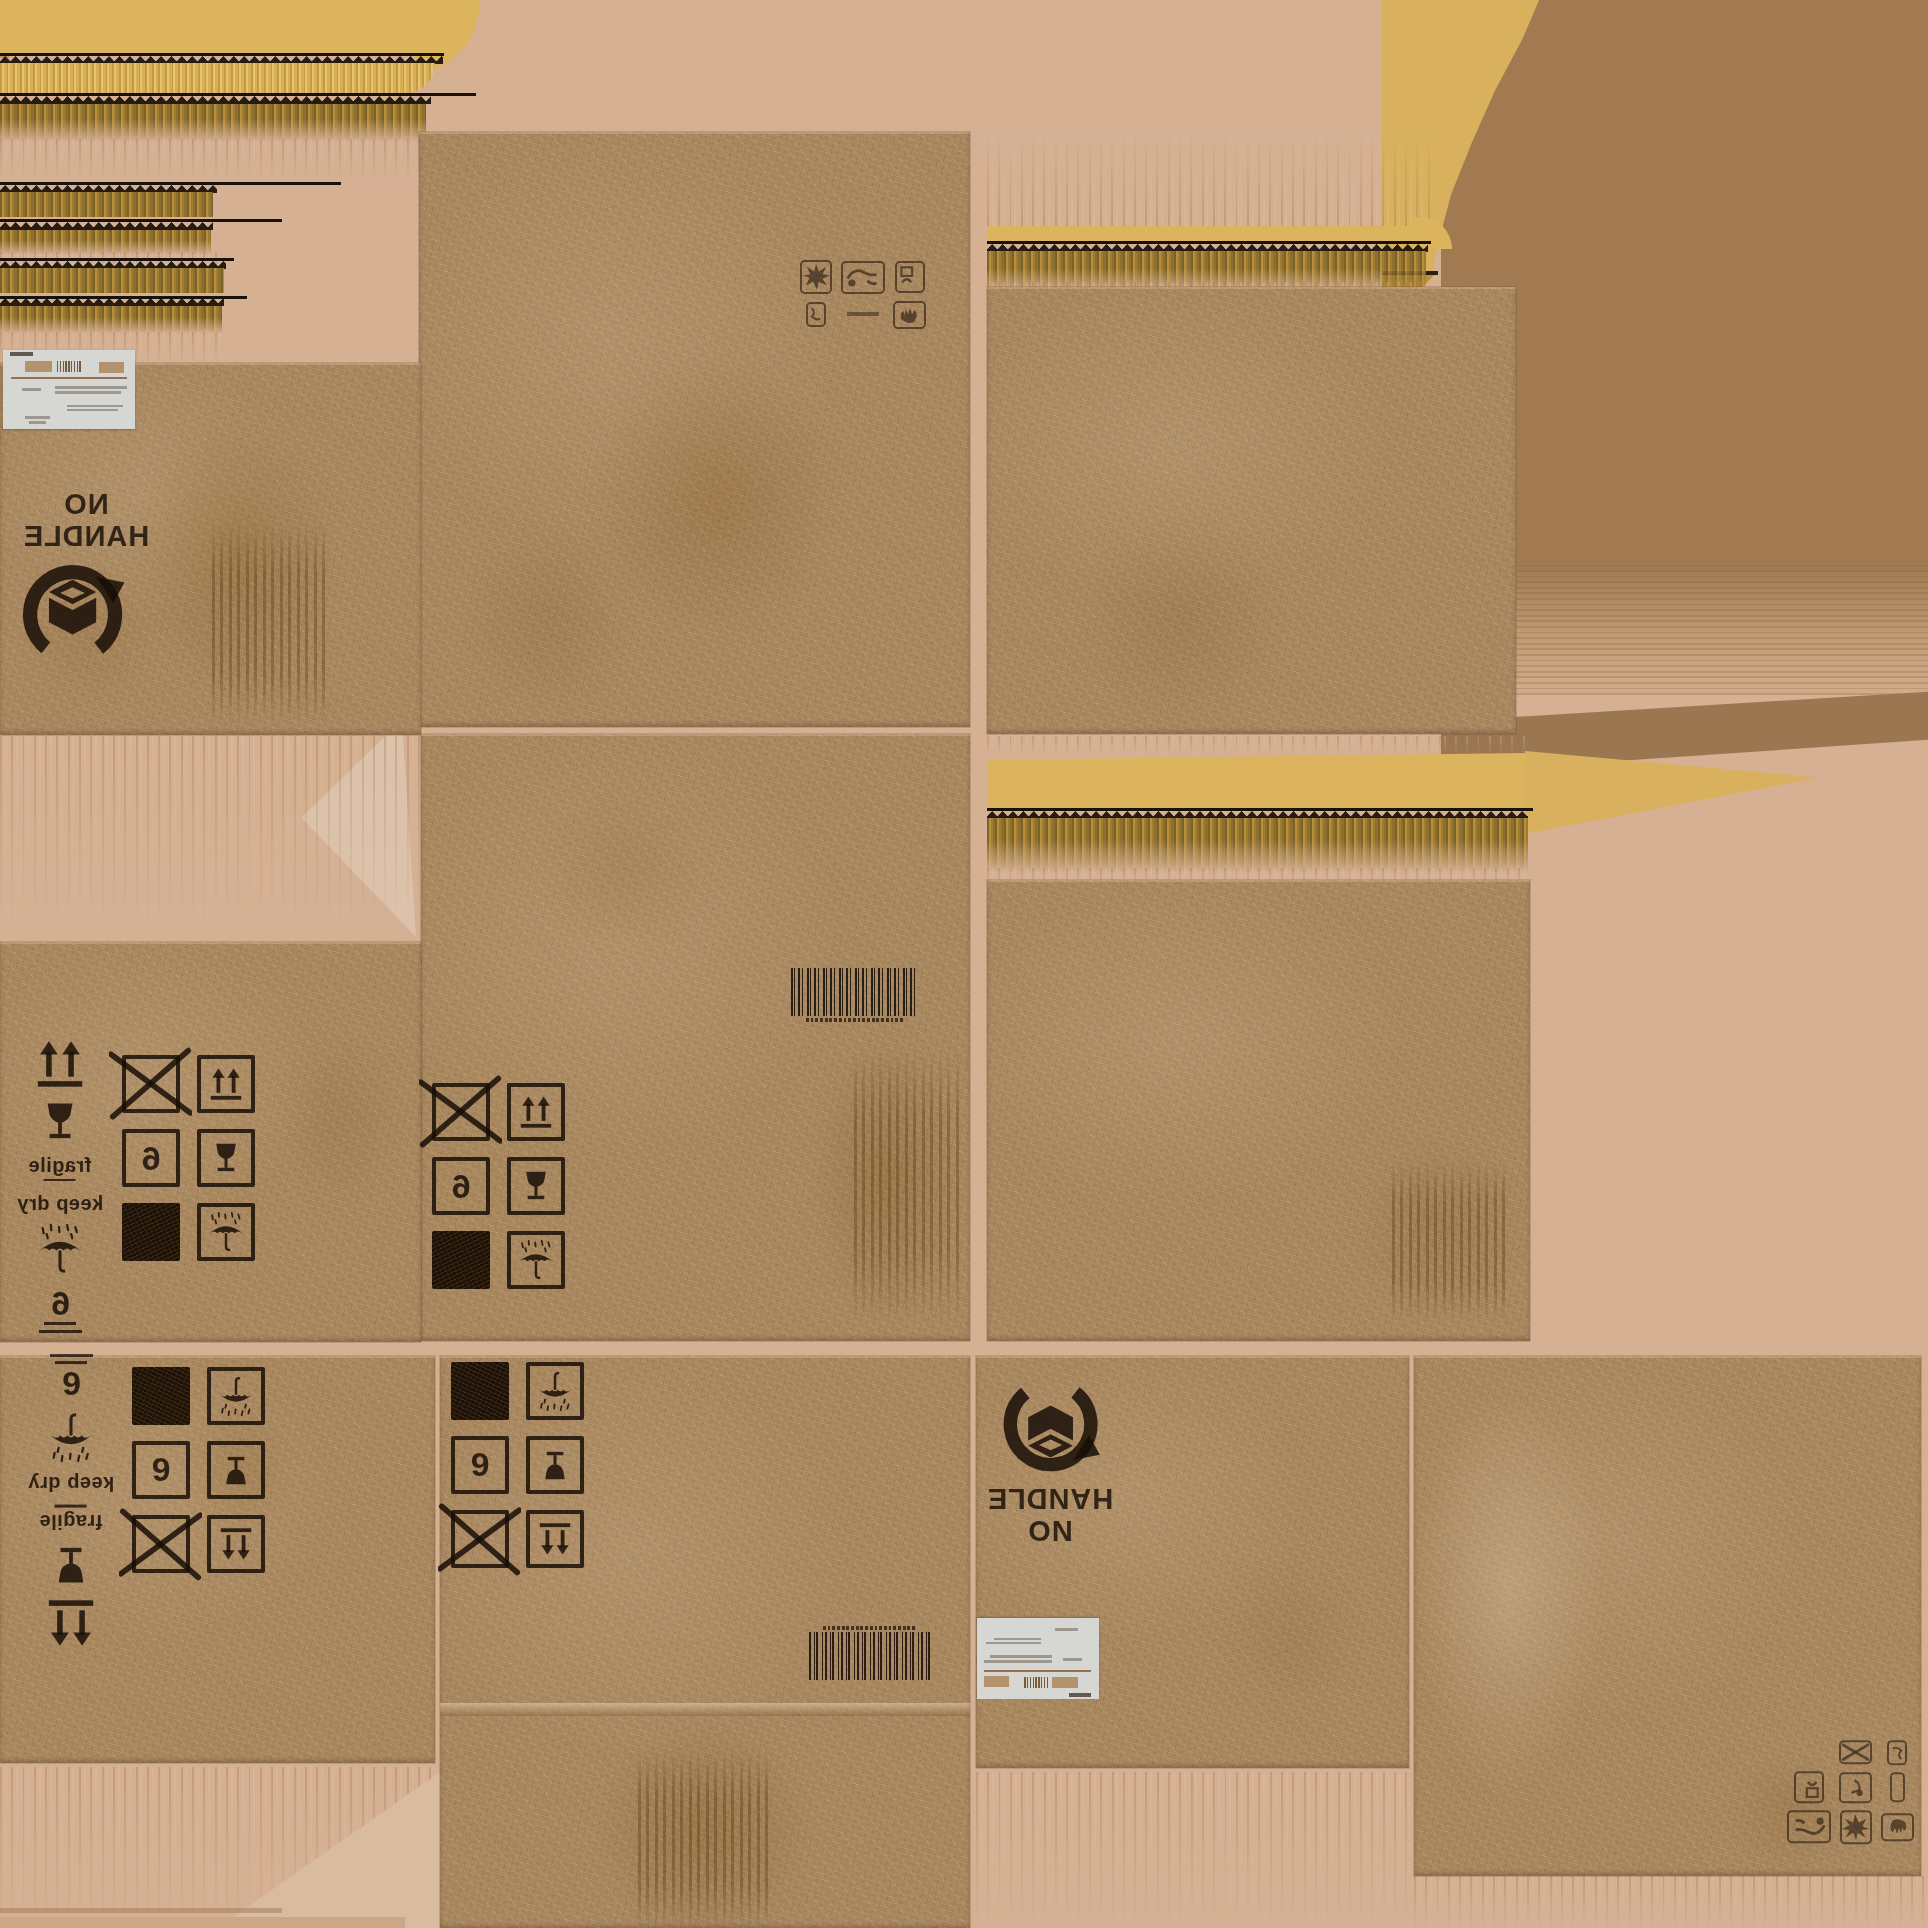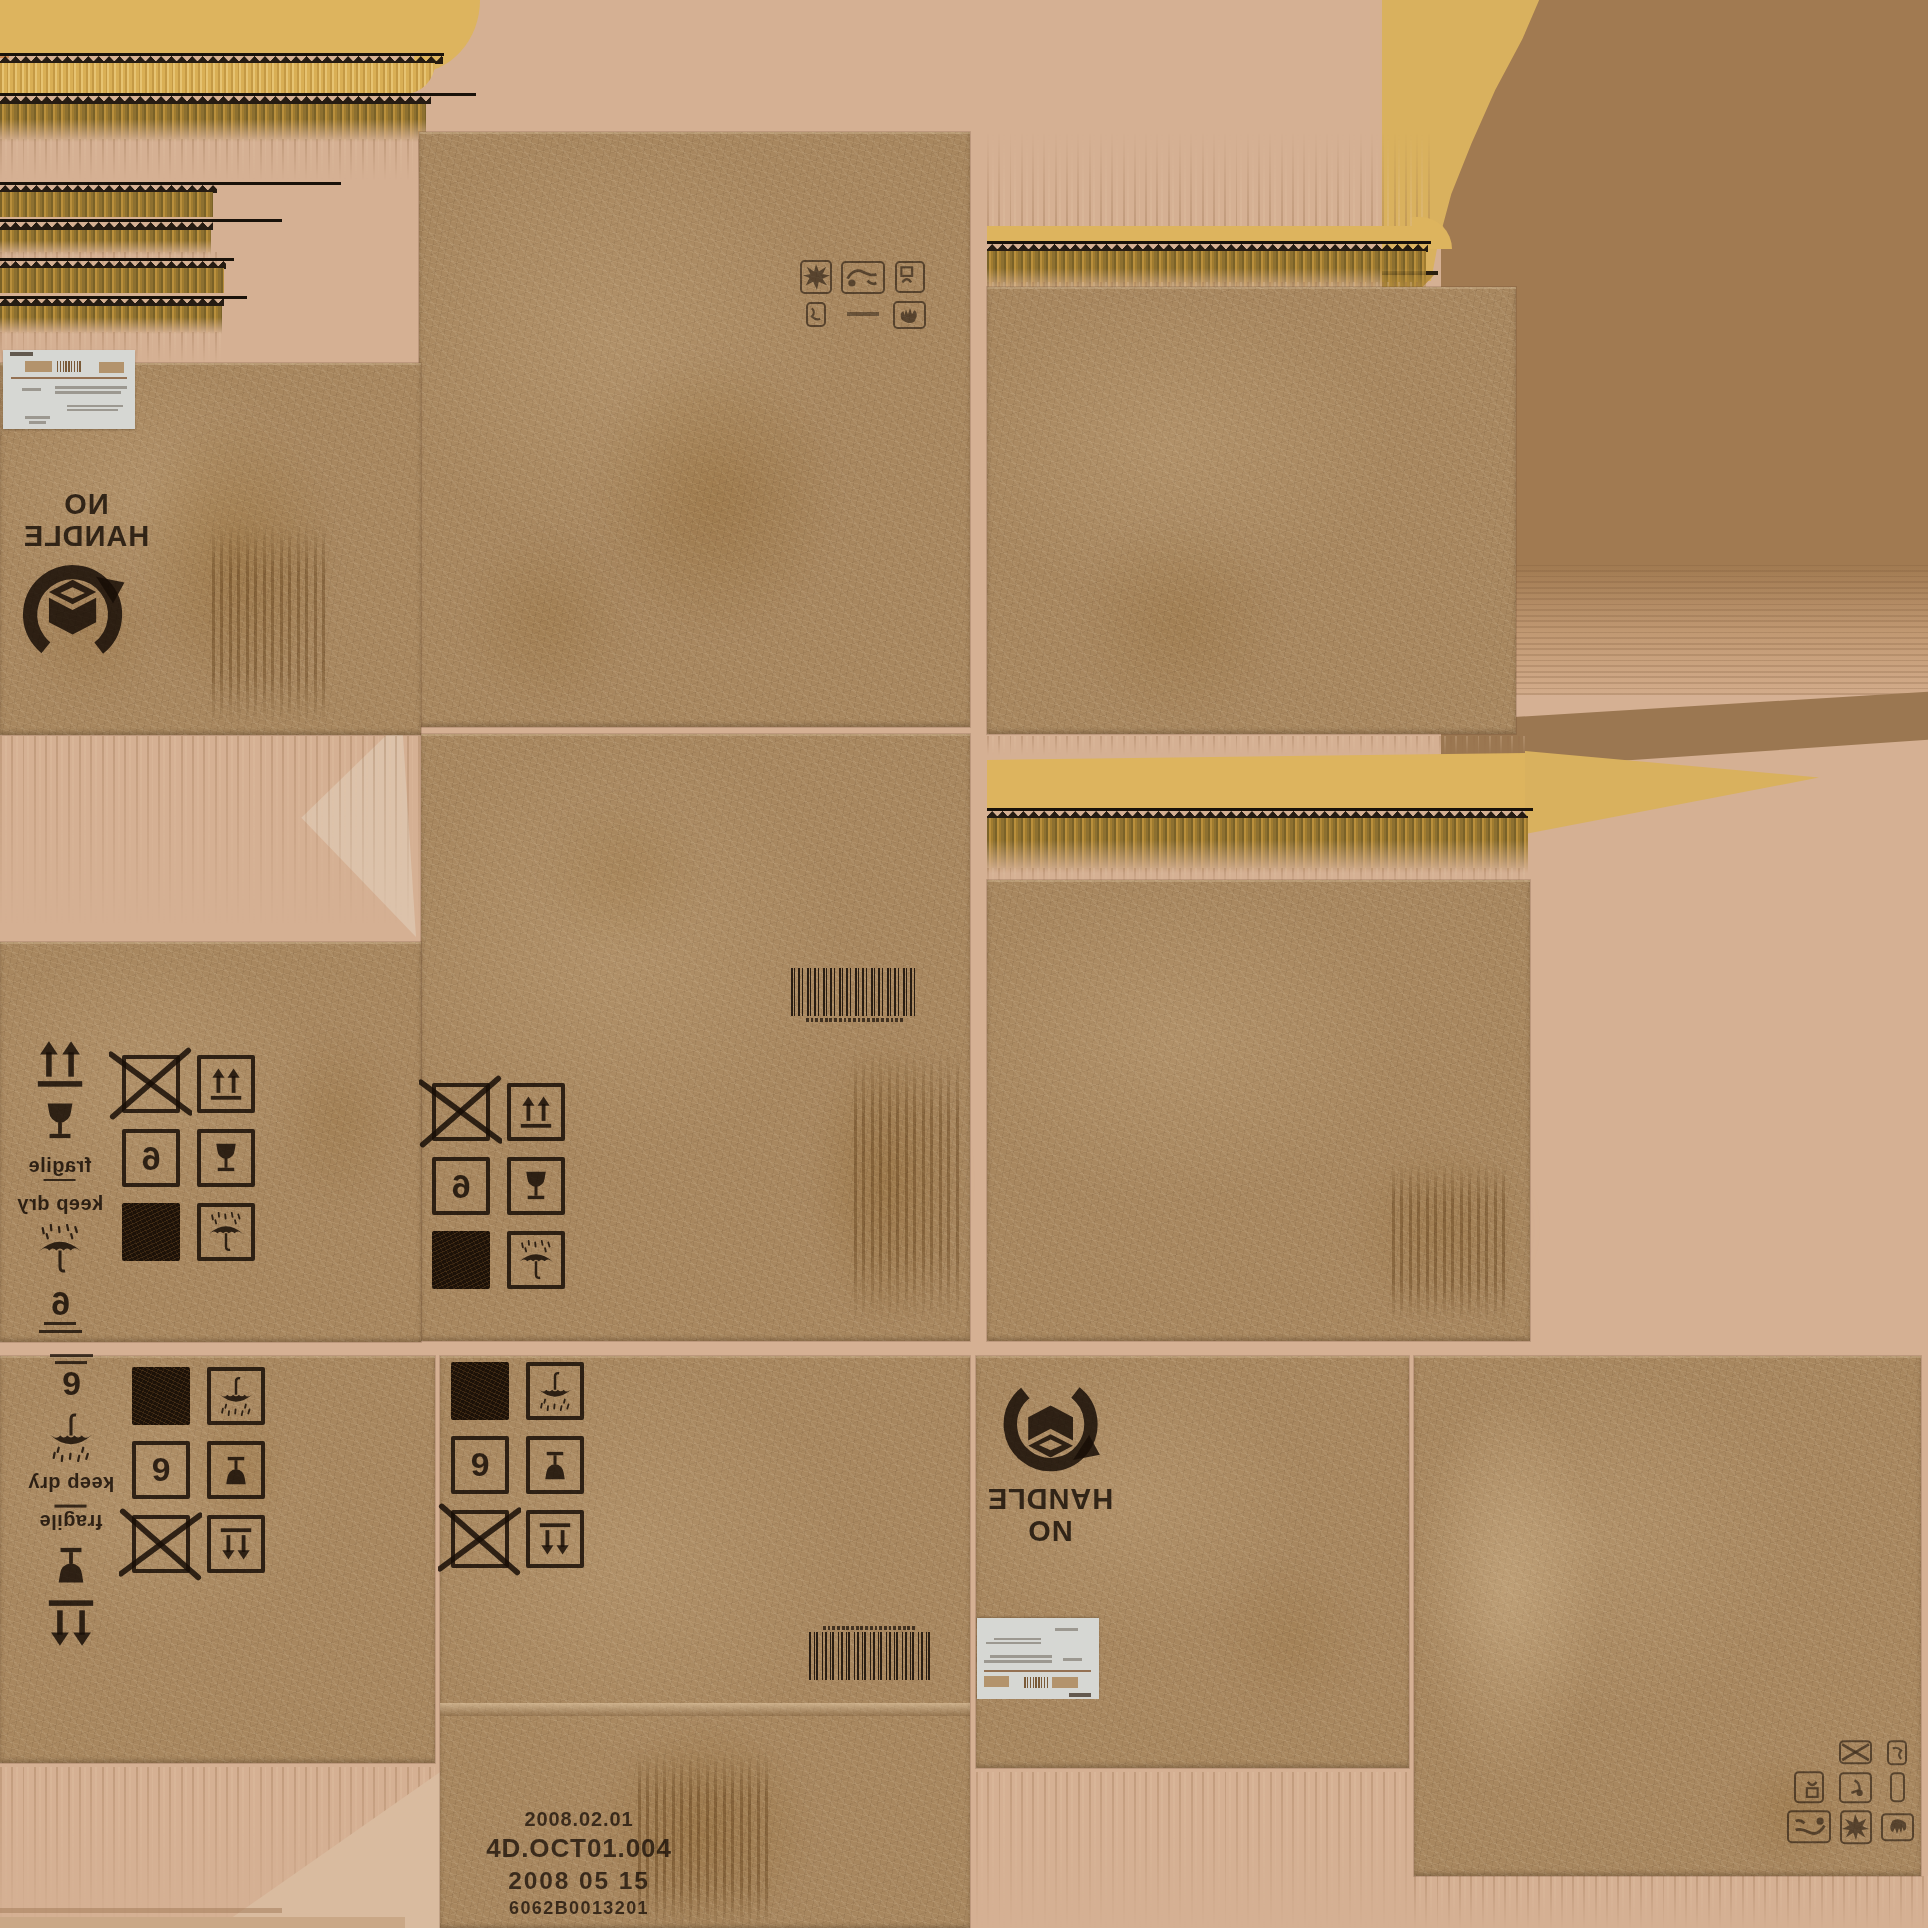--- a/index.html
+++ b/index.html
@@ -756,21 +756,15 @@
     <div class="cut" style="left:90px;top:12.2px;width:24.5px;height:10.4px;"></div>
     <div class="rule" style="left:7.5px;top:27px;width:107px;height:2.4px;"></div>
     <div class="trow" style="left:17px;top:38px;width:19px;height:2.8px;"></div>
     <div class="trow" style="left:47px;top:36px;width:68px;height:2.8px;"></div>
     <div class="trow" style="left:47px;top:41px;width:62px;height:2.8px;"></div>
     <div class="trow" style="left:58px;top:55px;width:55px;height:2.4px;"></div>
     <div class="trow" style="left:58px;top:59px;width:47px;height:2.4px;"></div>
     <div class="trow" style="left:21px;top:68px;width:22.6px;height:2.8px;"></div>
   </div>
 
-  <div class="pcode" style="left:466px;top:1808px;width:226px;">
-    <div class="pc1">2008.02.01</div>
-    <div class="pc2">4D.OCT01.004</div>
-    <div class="pc3">2008 05 15</div>
-    <div class="pc4">6062B0013201</div>
-  </div>
 
 </div>
 
 
 </body></html>

